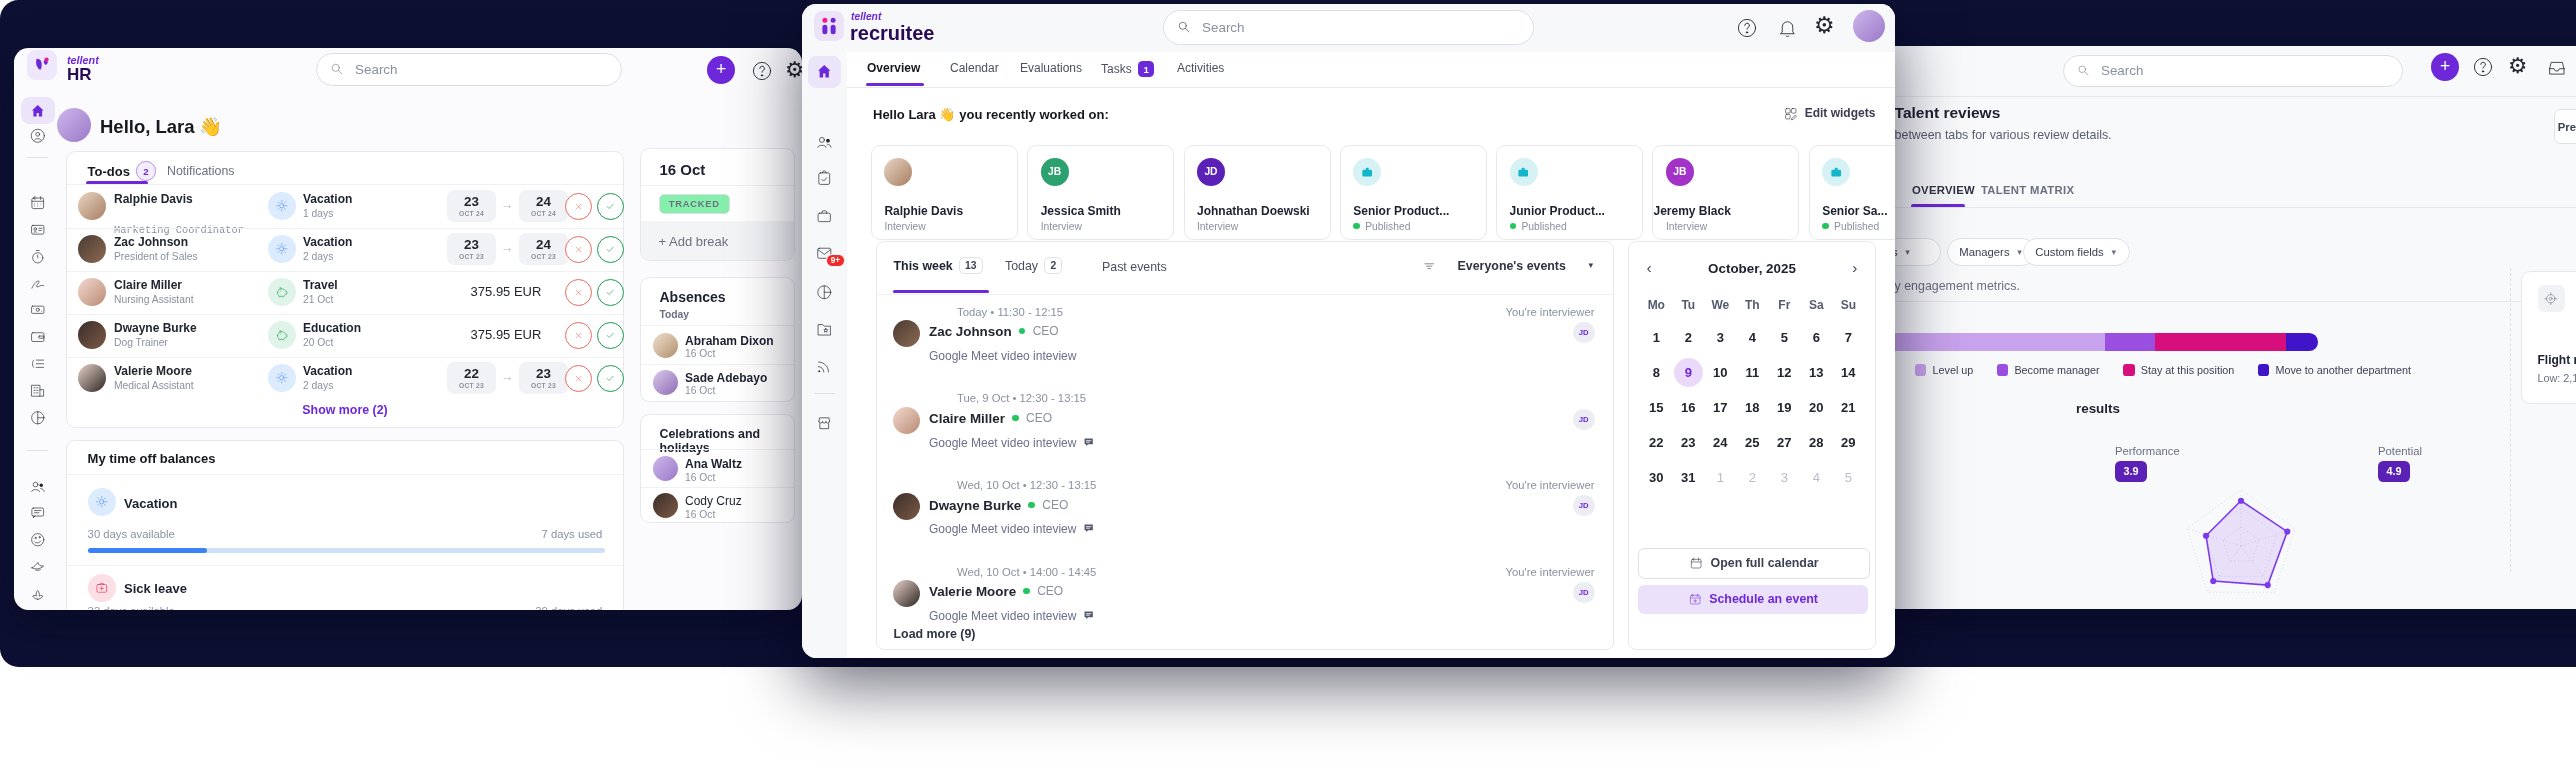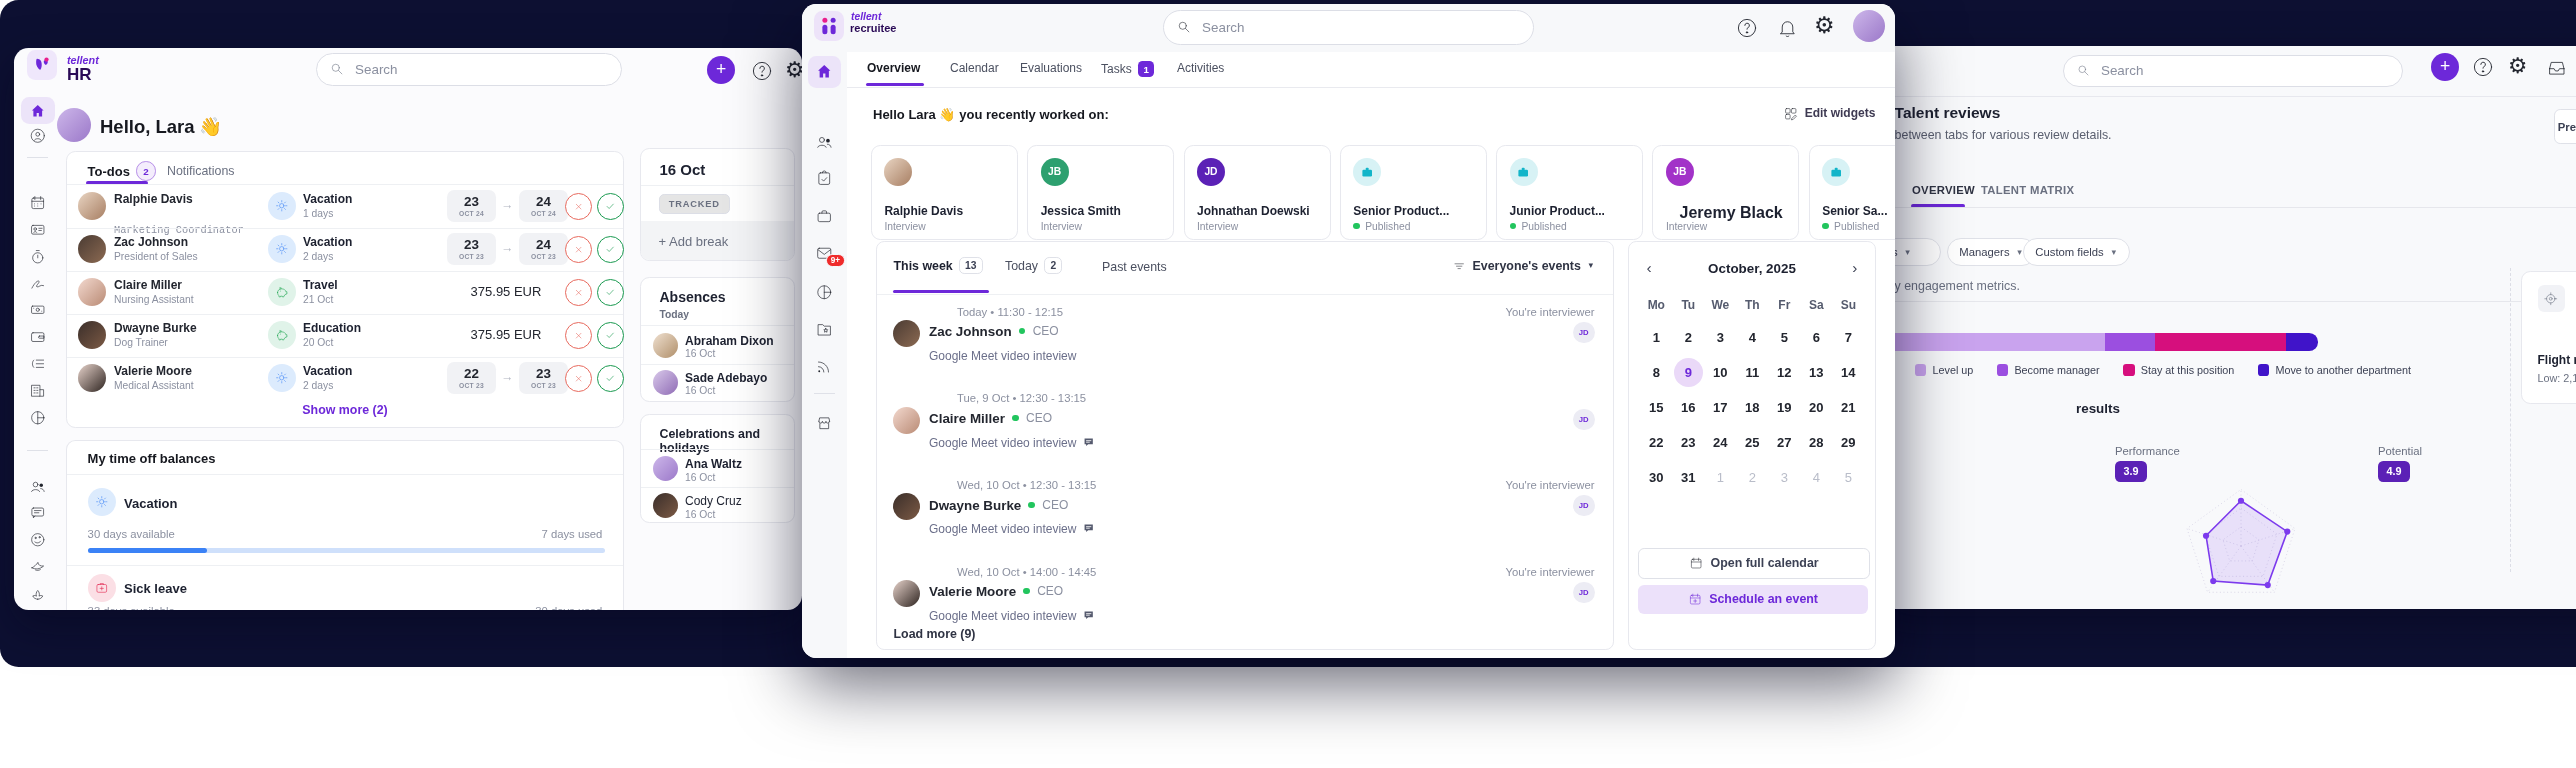--- a/index.html
+++ b/index.html
@@ -370,21 +370,21 @@
           </svg>
         </div>
       <div class="abs" style="left:57px;top:140px;font-size:13px;font-weight:600;">Sick leave</div>
       <div class="abs" style="left:20.6px;top:164px;font-size:11.3px;color:#8b90a0;">33 days available</div>
       <div class="abs" style="right:20.6px;top:164px;font-size:11.3px;color:#8b90a0;">30 days used</div>
     </div>
 
     <div class="card abs" style="left:626px;top:100px;width:155px;height:113px;overflow:hidden;">
       <div class="abs" style="left:18.5px;top:12.4px;font-size:15px;font-weight:700;">16 Oct</div>
       <div class="divider" style="top:36px;"></div>
-      <div class="abs" style="left:17.5px;top:45px;padding:4.1px 9.3px;border:1px solid #dcdee6;border-radius:5.2px;font-size:9.3px;font-weight:700;letter-spacing:0.8px;color:#6a7080;background:#e5e5e5;">TRACKED</div>
+      <div class="abs" style="left:17.5px;top:45px;padding:4.1px 9.3px;border:1px solid #dcdee6;border-radius:5.2px;font-size:9.3px;font-weight:700;letter-spacing:0.8px;color:#6a7080;background:#86efac;">TRACKED</div>
       <div class="abs" style="left:0;top:72px;width:100%;height:41px;background:#f3f4f6;">
         <div class="abs" style="left:17.5px;top:13.4px;font-size:13px;color:#6a7080;">+ Add break</div>
       </div>
     </div>
 
     <div class="card abs" style="left:626px;top:229px;width:155px;height:125px;">
       <div class="abs" style="left:18.5px;top:11.3px;font-size:14px;font-weight:700;">Absences</div>
       <div class="abs" style="left:18.5px;top:31px;font-size:10.3px;font-weight:600;color:#6a7080;">Today</div>
       <div class="divider" style="top:47px;"></div>
       <div>
@@ -521,21 +521,21 @@
     <div class="abs" style="left:0;top:0;width:100%;height:48px;background:#f7f8fa;border-bottom:1px solid #e9eaef;"></div>
     <div class="abs" style="left:12.4px;top:7.2px;width:30px;height:30px;border-radius:8.2px;background:#ede3f9;">
       <svg width="30" height="30" viewBox="0 0 24 24">
           <circle cx="8.7" cy="7.4" r="2" fill="#e91e8c"></circle>
           <circle cx="15.3" cy="7.4" r="2" fill="#6d28d9"></circle>
           <rect x="6.7" y="11" width="4" height="7.5" rx="2" fill="#6d28d9"></rect>
           <rect x="13.3" y="11" width="4" height="7.5" rx="2" fill="#6d28d9"></rect>
         </svg>
     </div>
     <div class="abs" style="left:49px;top:7.7px;font-size:10.3px;font-weight:700;color:#6d28d9;font-style:italic;">tellent</div>
-    <div class="abs" style="left:48px;top:18.5px;font-size:11px;font-weight:800;color:#2a0a56;">recruitee</div>
+    <div class="abs" style="left:48px;top:18.5px;font-size:20px;font-weight:800;color:#2a0a56;">recruitee</div>
     <div class="searchbox abs" style="left:361px;top:6.7px;width:371px;height:35px;">
       <span><svg width="15.5" height="15.5" viewBox="0 0 24 24" class="ic">
             <circle cx="10.5" cy="10.5" r="5.5"></circle>
             <path d="M14.8 14.8 20 20"></path>
           </svg></span>
       <input placeholder="Search" style="">
     </div>
     <div class="abs" style="left:933px;top:12px;"><svg width="24" height="24" viewBox="0 0 24 24" class="ic">
           <circle cx="12" cy="12" r="8.6"></circle>
           <path d="M9.8 9.4a2.3 2.3 0 1 1 3.2 2.2c-.8.35-1 .9-1 1.6"></path>
@@ -668,21 +668,21 @@
             </svg>
           </div>
         <div class="abs" style="left:12.4px;top:58px;font-size:12px;font-weight:700;">Junior Product...</div>
         <div class="abs" style="left:12.4px;top:75px;font-size:10.3px;color:#8b90a0;display:flex;align-items:center;gap:5.2px;">
             <span class="greendot"></span>
             <span>Published</span>
           </div>
       </div>
       <div class="card" style="width:147px;height:95px;position:relative;flex:none;">
         <div class="avatar abs" style="left:12.4px;top:12.4px;width:28px;height:28px;background:#a232c8;font-size:10.3px;">JB</div>
-        <div class="abs" style="left:26px;top:58px;font-size:16px;font-weight:700;">Jeremy Black</div>
+        <div class="abs" style="left:0;top:58px;font-size:12px;font-weight:700;">Jeremy Black</div>
         <div class="abs" style="left:12.4px;top:75px;font-size:10.3px;color:#8b90a0;">Interview</div>
       </div>
       <div class="card" style="width:147px;height:95px;position:relative;flex:none;">
         <div class="abs" style="left:12.4px;top:12.4px;width:28px;height:28px;border-radius:50%;background:#d7f2f5;display:flex;align-items:center;justify-content:center;">
             <svg width="14.4" height="14.4" viewBox="0 0 24 24" style="fill:#12b5c9;">
               <rect x="4" y="8" width="16" height="11" rx="2"></rect>
               <rect x="9.5" y="4.5" width="5" height="4" rx="1.5"></rect>
             </svg>
           </div>
         <div class="abs" style="left:12.4px;top:58px;font-size:12px;font-weight:700;">Senior Sa...</div>
@@ -696,21 +696,21 @@
     <div class="card abs" style="left:74px;top:237px;width:738px;height:409px;border-radius:8.2px;">
       <div class="abs" style="left:16.5px;top:15.5px;display:flex;align-items:center;gap:6.2px;font-size:12.4px;font-weight:700;">
         <span>This week</span>
         <span style="border:1px solid #dfe1e8;border-radius:5.2px;padding:2.1px 5.2px;font-size:10.3px;font-weight:700;color:#3c4154;">13</span>
       </div>
       <div class="abs" style="left:128px;top:15.5px;display:flex;align-items:center;gap:6.2px;font-size:12.4px;color:#4b5060;">
         <span>Today</span>
         <span style="border:1px solid #dfe1e8;border-radius:5.2px;padding:2.1px 5.2px;font-size:10.3px;font-weight:700;color:#3c4154;">2</span>
       </div>
       <div class="abs" style="left:225px;top:18px;font-size:12.4px;color:#4b5060;">Past events</div>
-      <div class="abs" style="right:18.5px;top:17px;display:flex;align-items:center;gap:6px;font-size:12.4px;font-weight:600;color:#2f3343;">
+      <div class="abs" style="right:18.5px;top:17px;display:flex;align-items:center;gap:21px;font-size:12.4px;font-weight:600;color:#2f3343;">
         <svg width="14.4" height="14.4" viewBox="0 0 24 24" class="ic">
             <path d="M5 8h14M7.5 12h9M10 16h4"></path>
           </svg>
         <span>Everyone's events</span>
         <span style="font-size:7.7px;color:#3c4154;">▼</span>
       </div>
       <div class="tab-underline" style="left:15.5px;top:48px;width:96px;"></div>
       <div class="divider" style="top:52px;"></div>
 
       <div>

